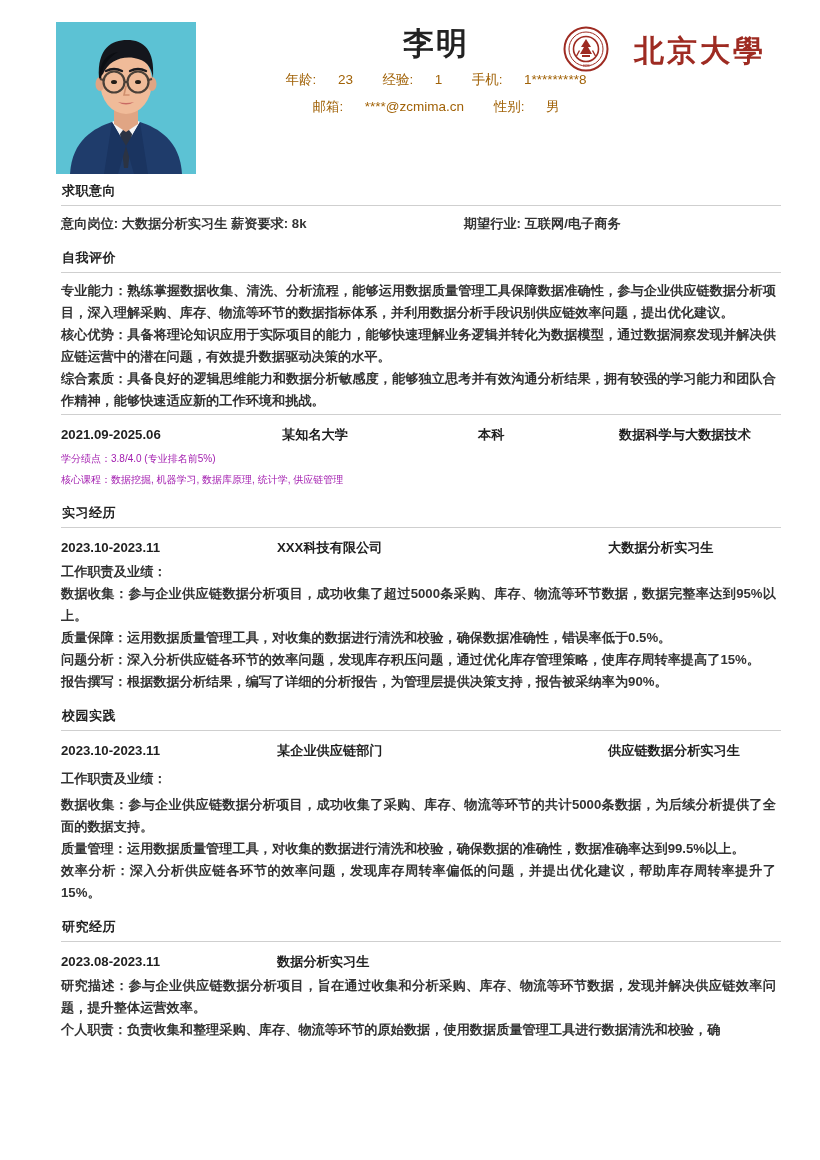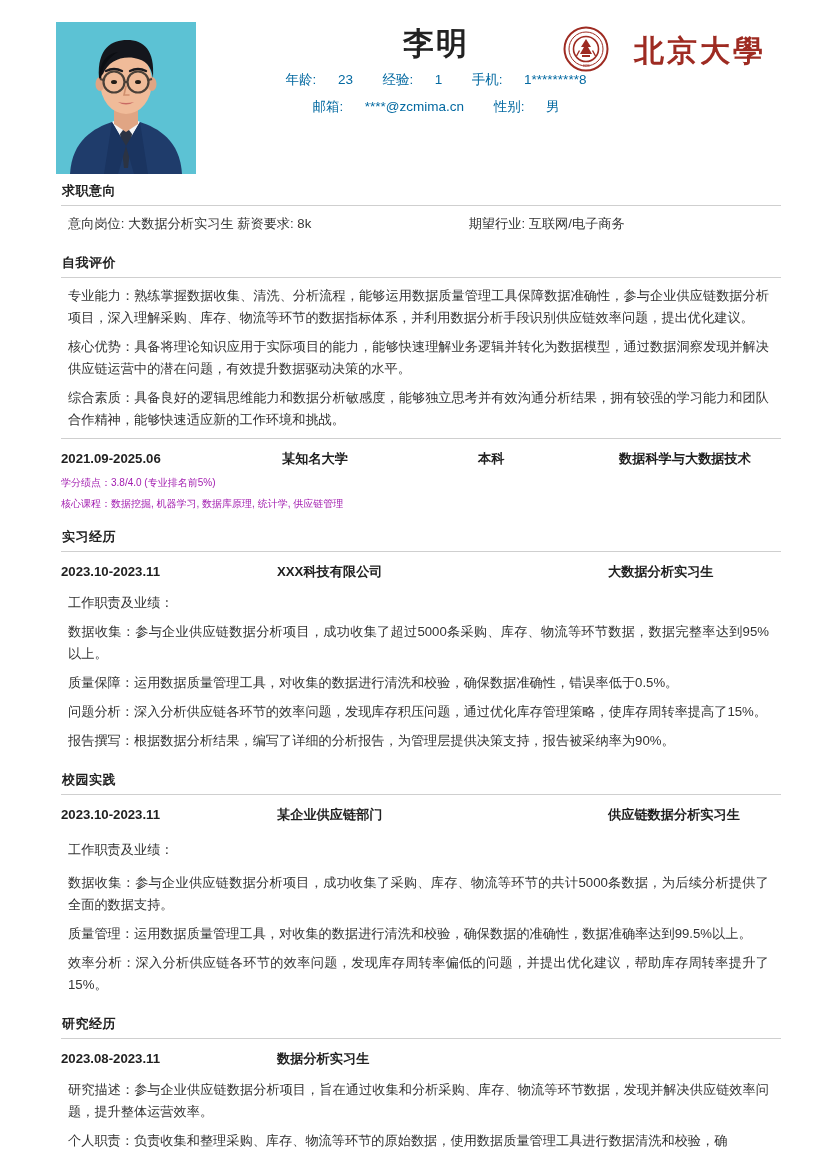--- a/index.html
+++ b/index.html
@@ -51,21 +51,21 @@
   .name {
     font-size: 31px;
     font-weight: bold;
     letter-spacing: 2px;
     color: #222222;
     line-height: 44px;
     margin: 0;
   }
   .meta-line {
     font-size: 13.5px;
-    color: #0369a1;
+    color: #a16207;
     line-height: 27px;
     white-space: nowrap;
   }
   .meta-line .lbl { }
   .meta-line .val { }
   .meta-gap { display: inline-block; width: 22px; }
   .meta-gap-sm { display: inline-block; width: 14px; }
 
   .univ {
     position: absolute;
@@ -99,21 +99,21 @@
     background: #cfcfcf;
     margin: 0 3px 7px 25px;
   }
   .body-text {
     font-size: 13.2px;
     line-height: 22px;
     color: #333333;
     padding: 0 8px 0 25px;
     text-align: justify;
   }
-  .body-text p { margin: 7px; }
+  .body-text p { margin: 0; font-weight: bold; }
 
   
   .entry-row {
     display: flex;
     font-size: 13.2px;
     font-weight: bold;
     color: #1f1f1f;
     padding: 3px 8px 3px 25px;
     line-height: 20px;
     gap: 6px;

